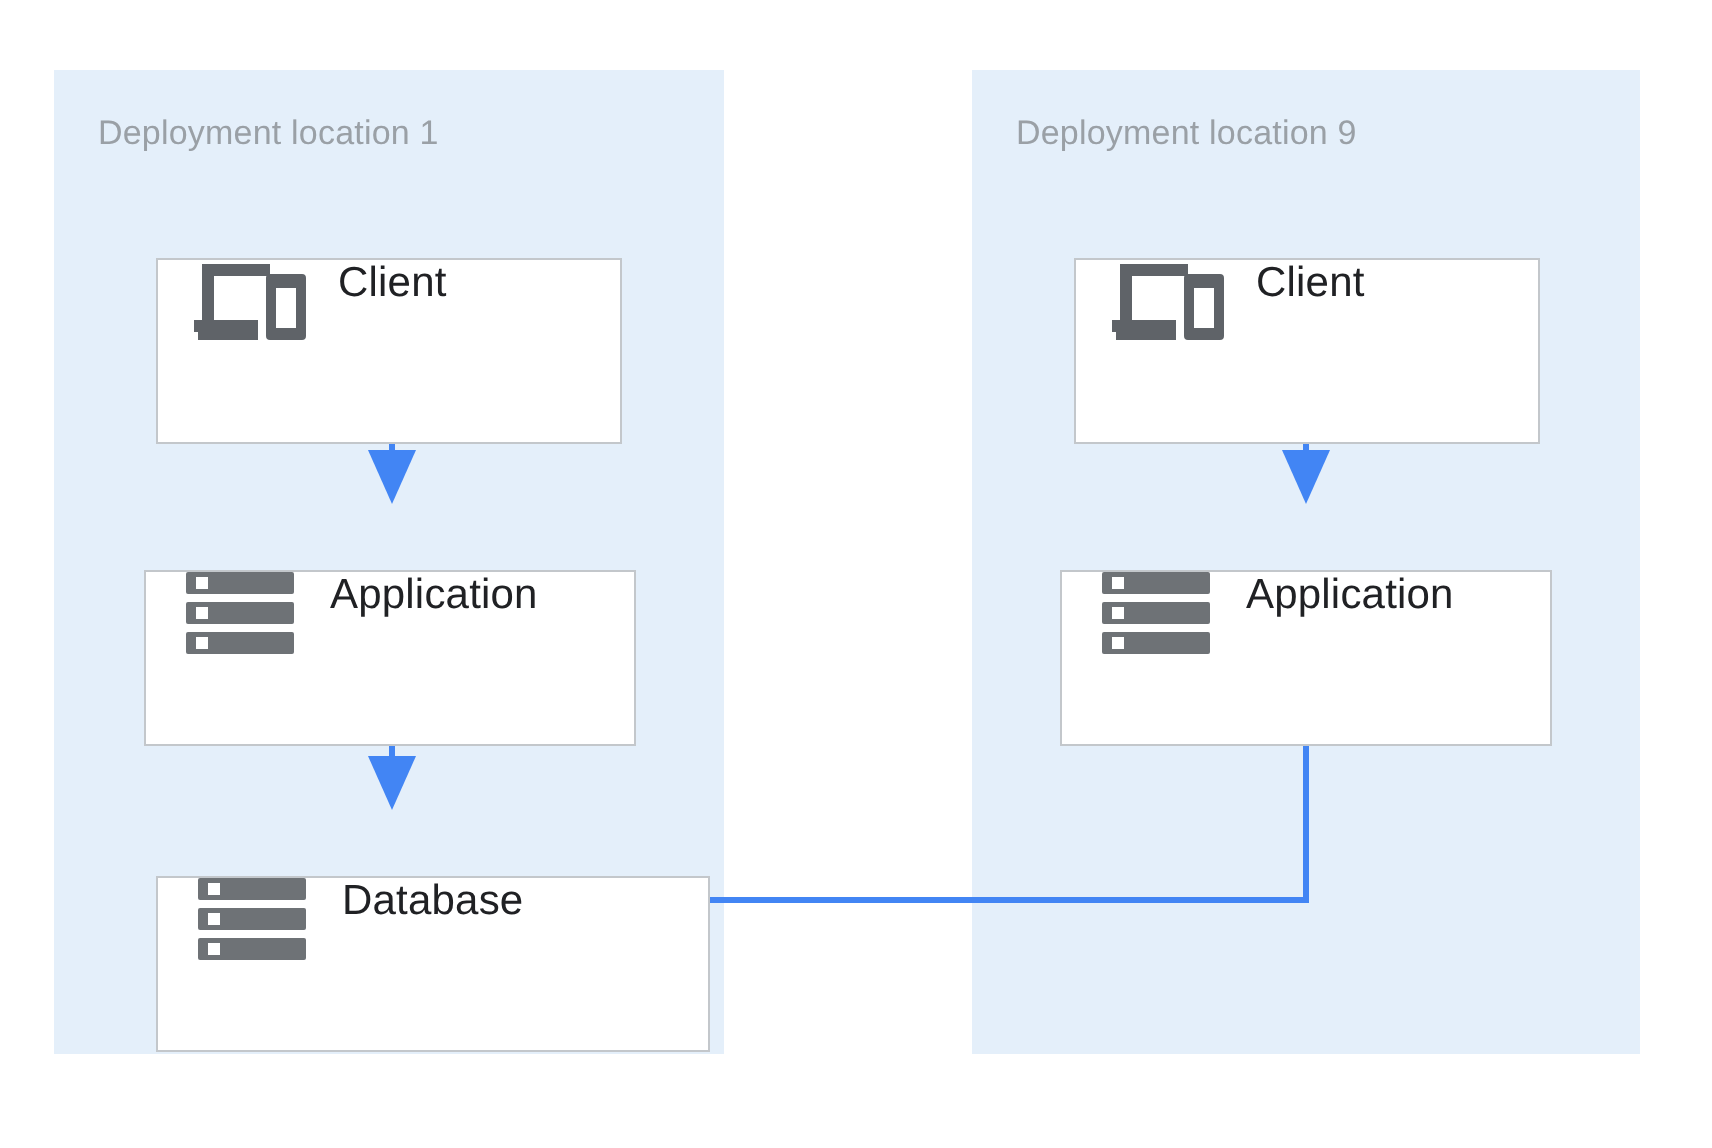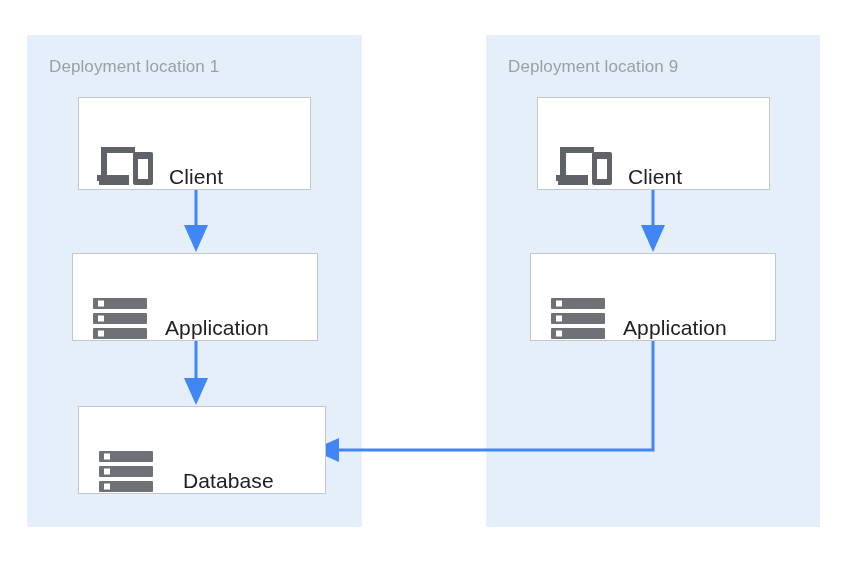--- a/index.html
+++ b/index.html
@@ -39,40 +39,41 @@
     letter-spacing: 0.1px;
   }
 
   
   .node {
     position: absolute;
     background: #FFFFFF;
     border: 1px solid #C3C7CB;
     box-sizing: border-box;
     display: flex;
-    align-items: flex-end;
+    align-items: flex-start;
     z-index: 3;
+    margin-top: 32px;
   }
   .node .icon-wrap {
     flex: 0 0 auto;
     display: flex;
     align-items: center;
     justify-content: center;
   }
   .node .node-label {
     font-size: 21px;
     color: #202124;
     white-space: nowrap;
     letter-spacing: 0.1px;
   }
 
   
   #node-client-1 { left: 78px; top: 97px;  width: 233px; height: 93px; }
   #node-app-1    { left: 72px; top: 253px; width: 246px; height: 88px; }
-  #node-db-1     { left: 78px; top: 406px; width: 248px; height: 88px; gap: 12px; }
+  #node-db-1     { left: 78px; top: 406px; width: 277px; height: 88px; }
   
   #node-client-2 { left: 537px; top: 97px;  width: 233px; height: 93px; }
   #node-app-2    { left: 530px; top: 253px; width: 246px; height: 88px; }
 
   #node-client-1 .icon-wrap, #node-client-2 .icon-wrap { margin-left: 18px; margin-right: 16px; }
   #node-app-1 .icon-wrap, #node-app-2 .icon-wrap,
   #node-db-1 .icon-wrap { margin-left: 20px; margin-right: 18px; }
 
   
   #connectors {

